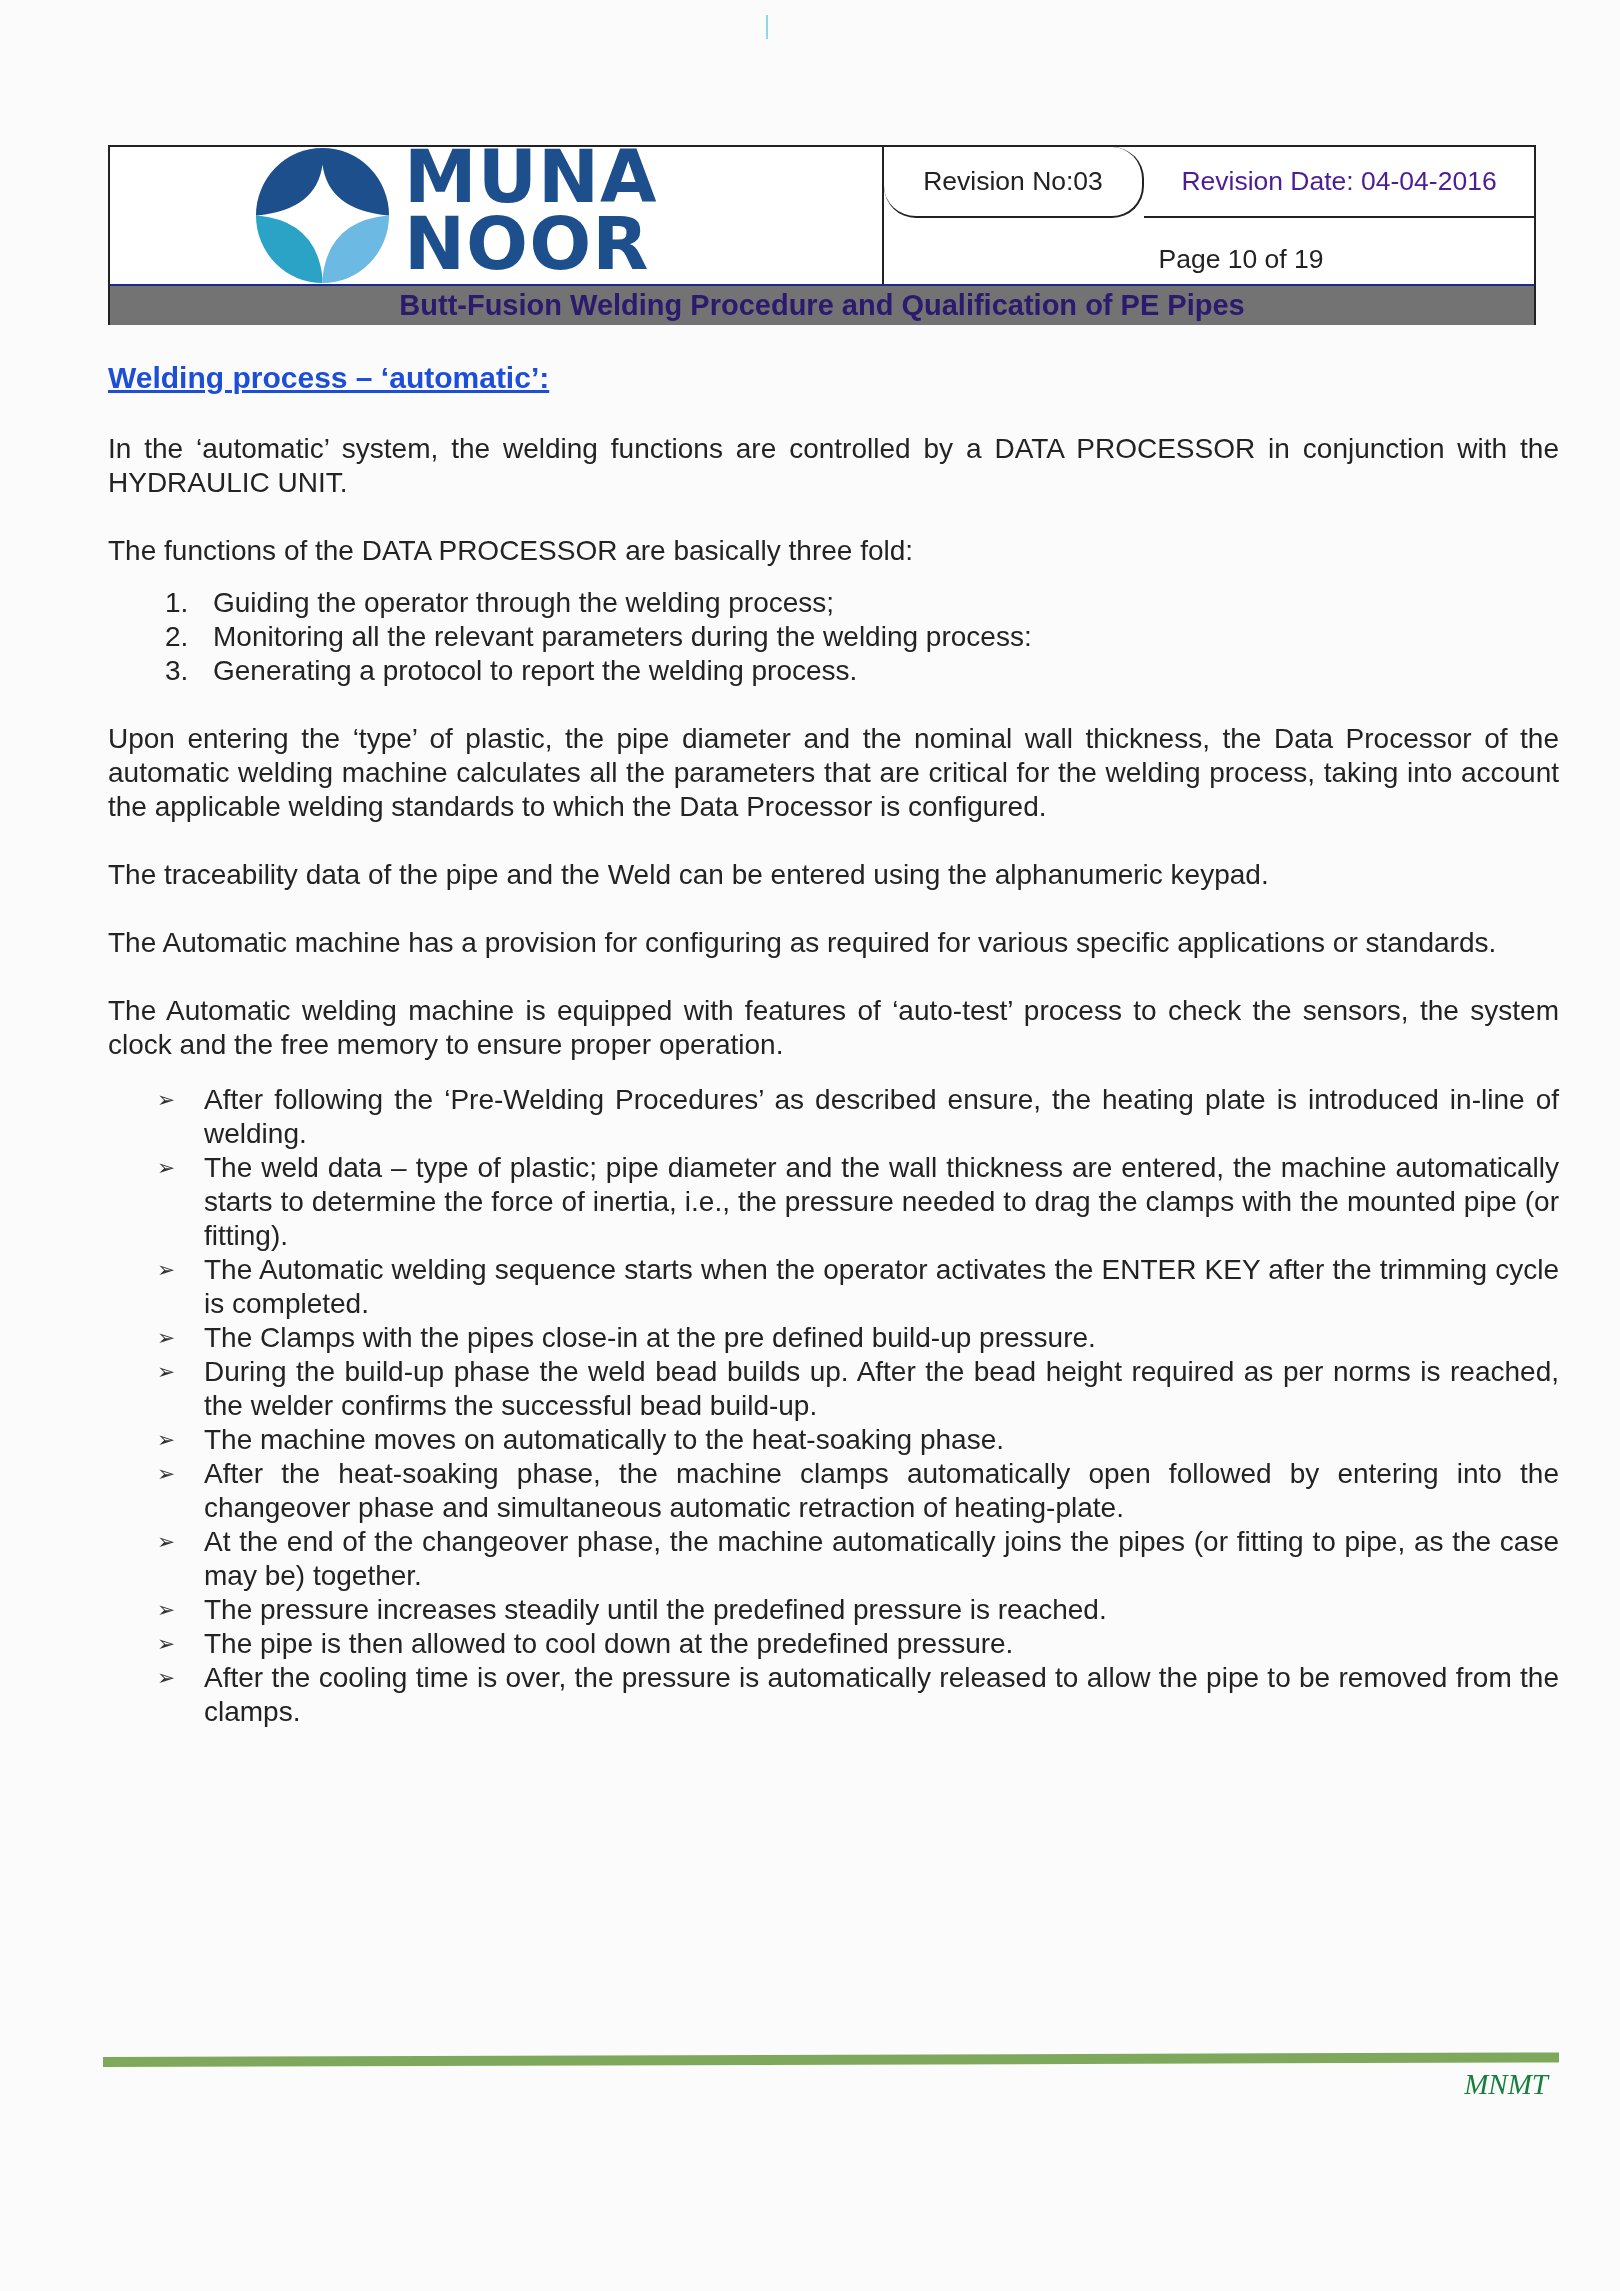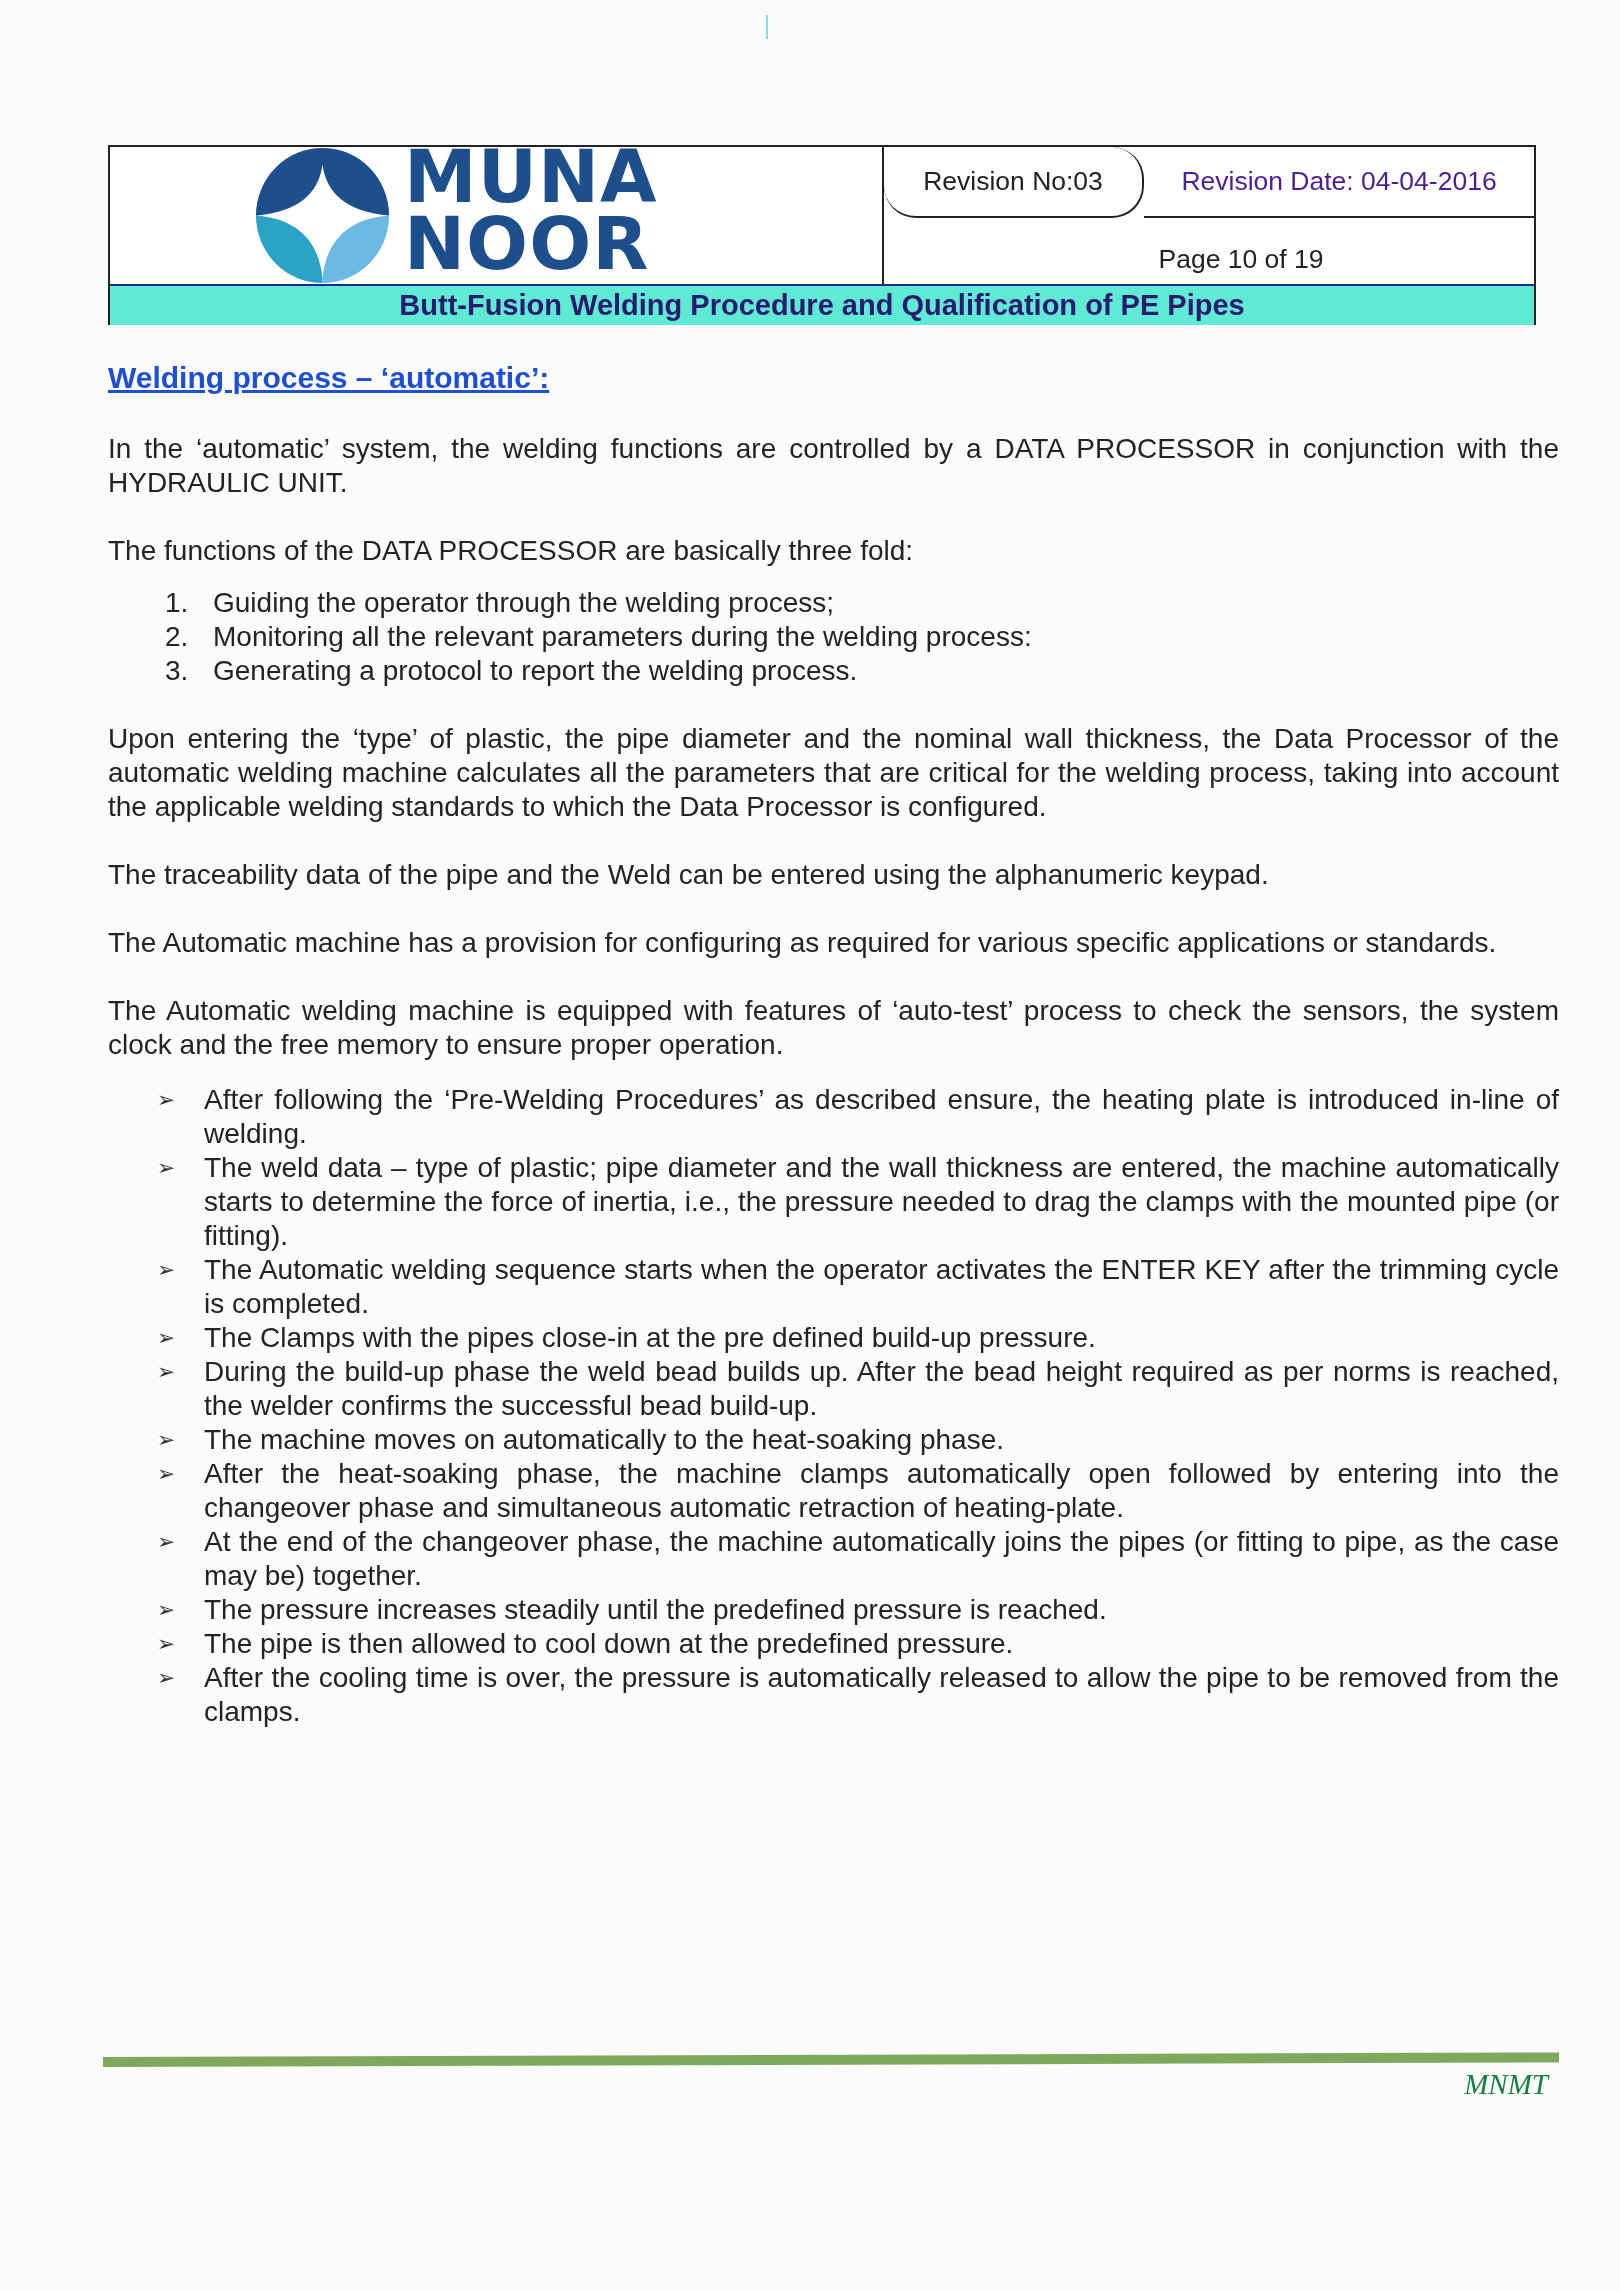--- a/index.html
+++ b/index.html
@@ -21,21 +21,21 @@
     font-family: "DejaVu Sans", sans-serif;
   }
   .rev-no { position: absolute; left: 774px; top: 0; width: 258px; height: 69px; border-right: 2px solid #222; border-bottom: 2px solid #222;
     display: flex; align-items: center; justify-content: center; font-size: 26.5px; color: #222; border-radius: 32px; }
   .rev-date { position: absolute; left: 1034px; top: 0; width: 390px; height: 69px; border-bottom: 2px solid #222;
     display: flex; align-items: center; justify-content: center; font-size: 26.5px; color: #4c1d95; }
   .page-no { position: absolute; left: 774px; top: 71px; width: 650px; height: 83px;
     display: flex; align-items: center; justify-content: center; font-size: 26.5px; color: #222; margin-left: 32px; }
   .title-bar {
     position: absolute; left: 0; top: 137px; width: 100%; height: 39px;
-    background: #5eead4; border-top: 2px solid #1a2b8c;
+    background: #737373; border-top: 2px solid #1a2b8c;
     display: flex; align-items: center; justify-content: center;
     font-weight: bold; font-size: 29px; color: #2b1a6e;
   }
   .content { position: absolute; left: 108px; top: 361px; width: 1451px; font-size: 28px; line-height: 34px; }
   .heading { font-weight: bold; text-decoration: underline; font-size: 30px; margin: 0 0 37px 0; color: #1d4ed8; }
   .para { margin: 0 0 34px 0; text-align: justify; }
   ol.numbered { margin: 0 0 34px 0; padding-left: 0; list-style: none; }
   ol.numbered li { display: flex; padding-left: 57px; }
   ol.numbered li .num { width: 48px; flex: none; }
   ul.arrows { list-style: none; margin: 0; padding: 0; }

